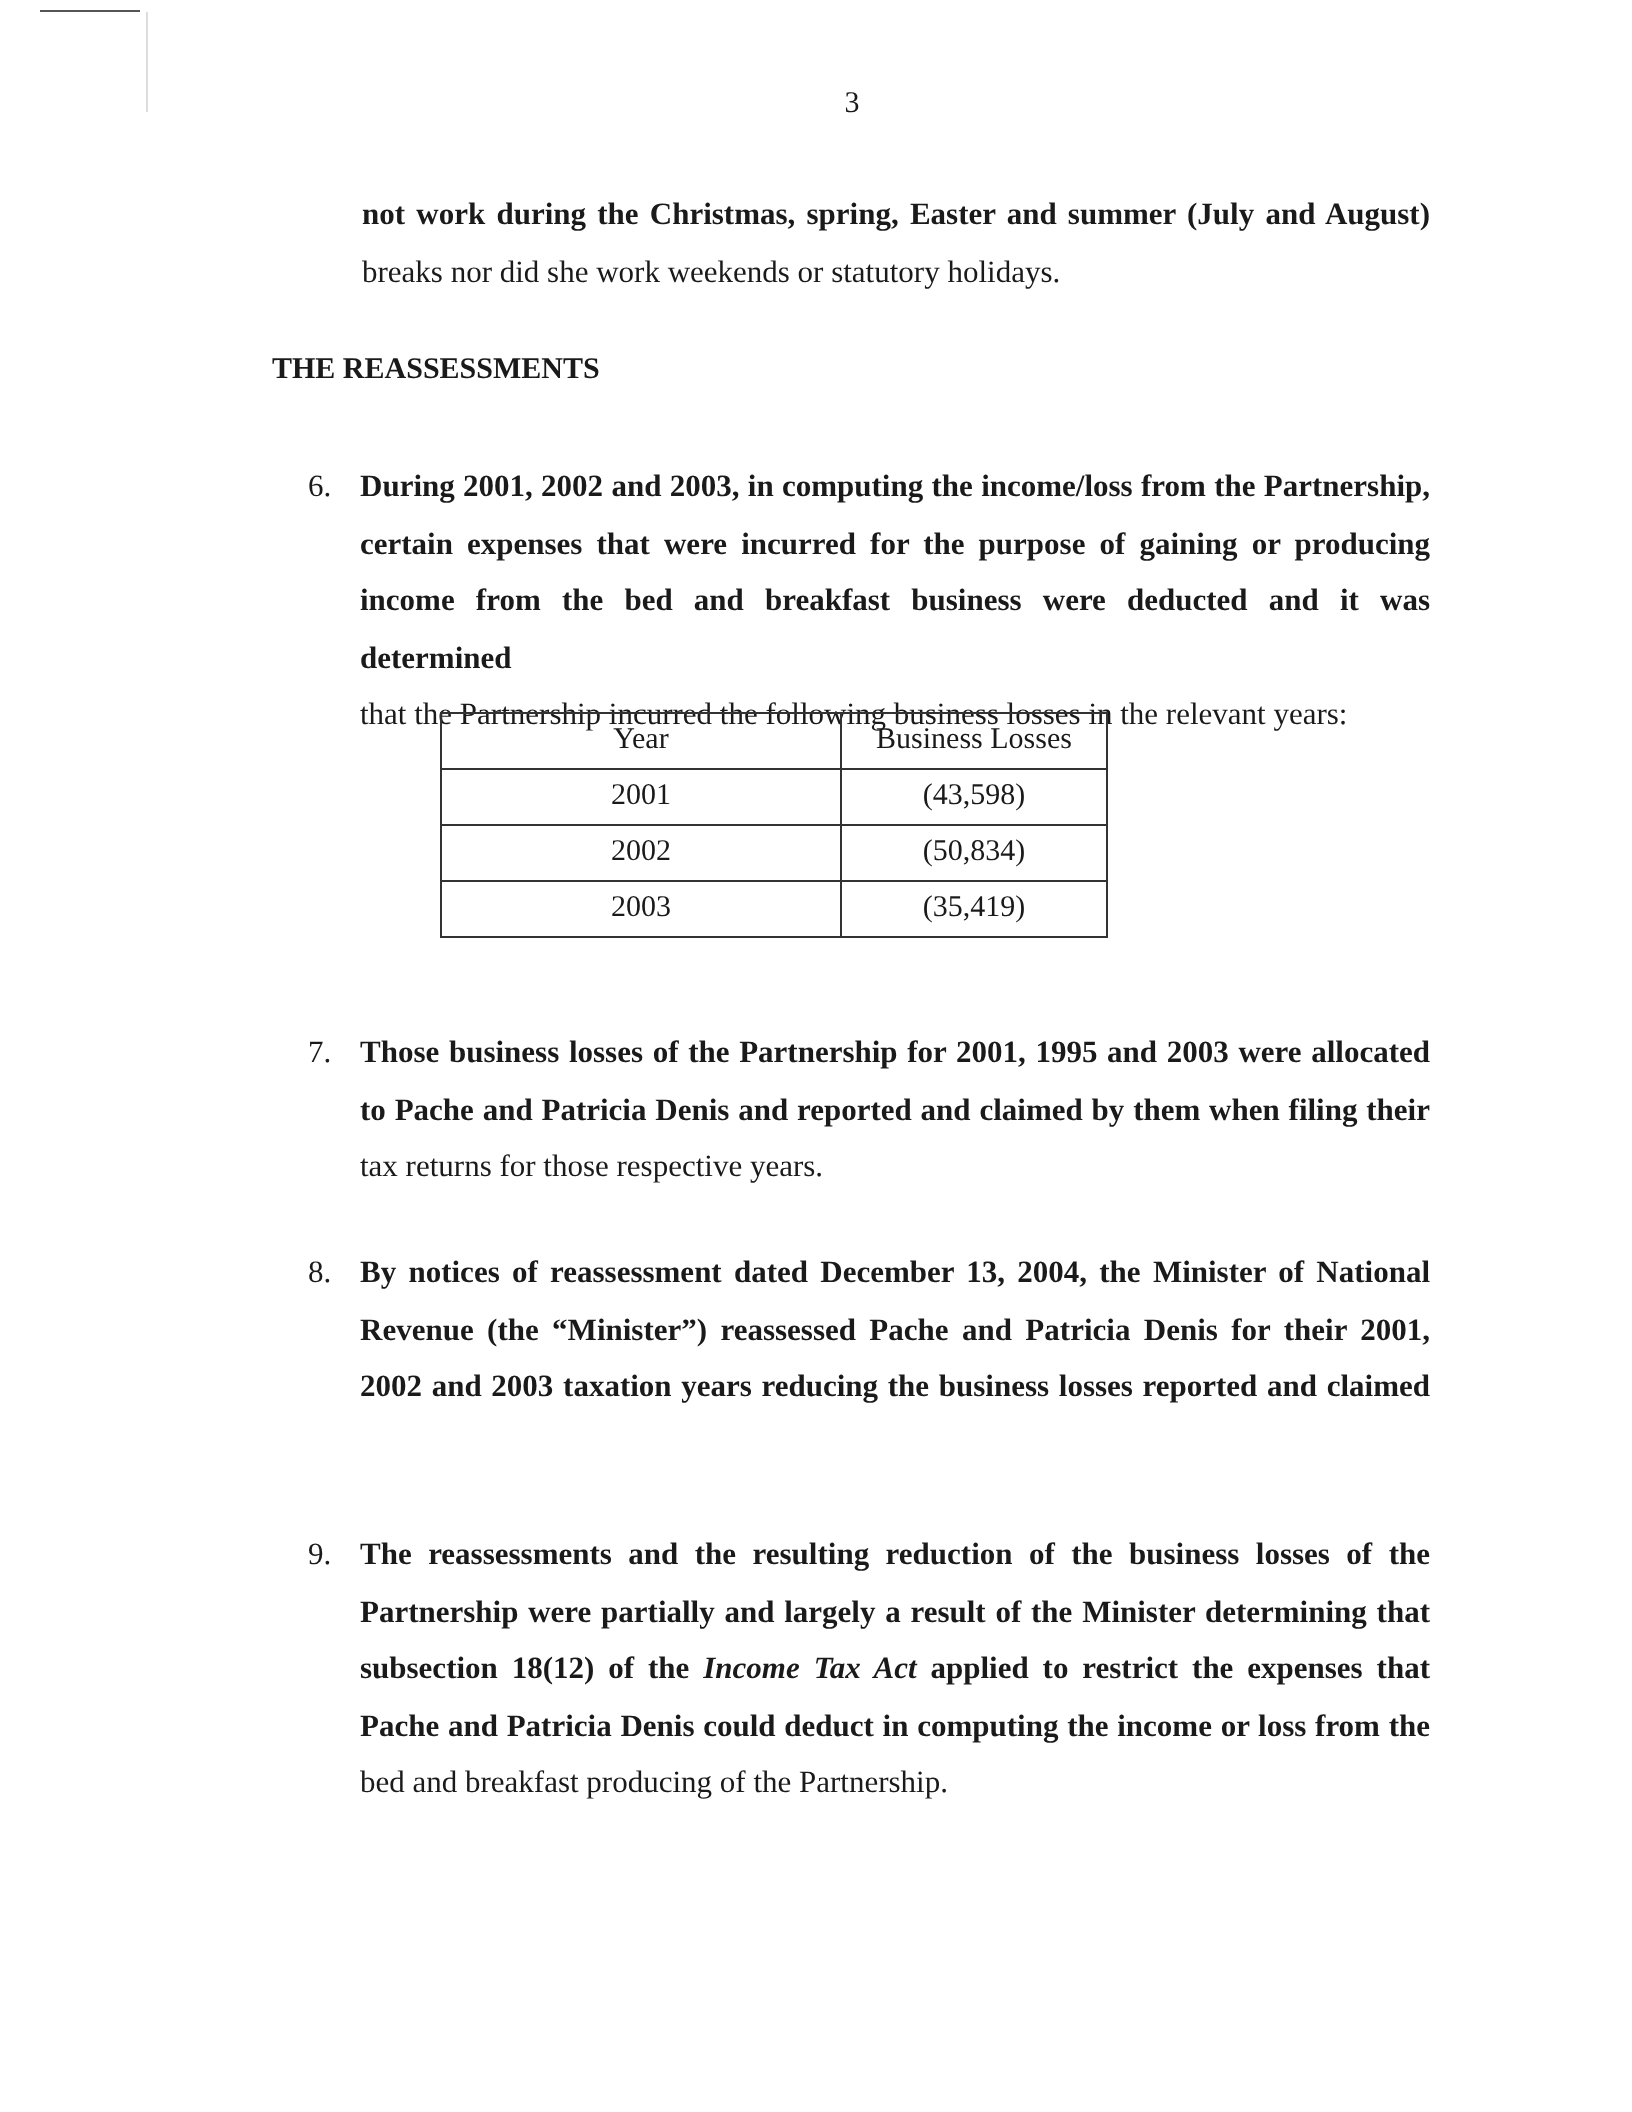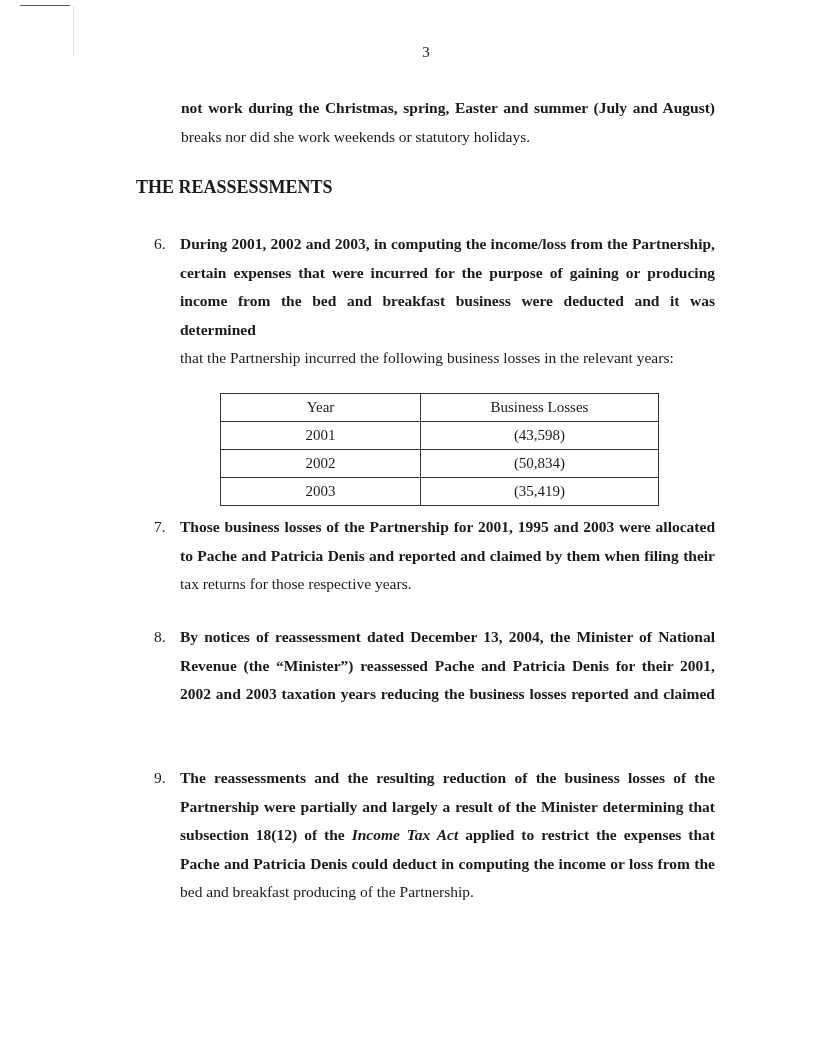--- a/index.html
+++ b/index.html
@@ -6,26 +6,26 @@
     body {
       width: 816px; height: 1056px; background: #ffffff; position: relative; overflow: hidden;
       font-family: "Liberation Serif", serif; color: #1a1a1a; font-size: 15.5px;
     }
     .scan-mark { position: absolute; left: 20px; top: 5px; width: 50px; height: 1px; background: #555; }
     .scan-vline { position: absolute; left: 73px; top: 6px; width: 1px; height: 50px; background: #ddd; }
     .page-number { position: absolute; top: 44px; left: 0; width: 100%; text-align: center; font-size: 15px; padding-left: 36px; box-sizing: border-box; }
     .cont { position: absolute; left: 181px; width: 534px; top: 93px; line-height: 29px; }
     .just { text-align: justify; text-align-last: justify; font-weight: bold; }
     .last { text-align: left; text-align-last: left; }
-    .heading { position: absolute; left: 136px; top: 177px; font-weight: bold; font-size: 18px; }
+    .heading { position: absolute; left: 136px; top: 177px; font-weight: bold; font-size: 15px; }
     .para { position: absolute; left: 154px; width: 561px; line-height: 28.6px; }
     .para .num { position: absolute; left: 0; top: 0; }
     .para .body { margin-left: 26px; }
     .line { display: block; }
-    table.losses { position: absolute; left: 220px; top: 393px; width: 439px; border-collapse: collapse; font-size: 15px; }
+    table.losses { position: absolute; left: 220px; top: 356px; width: 334px; border-collapse: collapse; font-size: 15px; }
     table.losses td, table.losses th { border: 1.5px solid #333; height: 27px; padding: 0; text-align: center; font-weight: normal; }
     table.losses .c1 { width: 199px; }
     i { font-style: italic; }
   </style>
 </head>
 <body>
 
 <div class="scan-mark"></div>
 <div class="scan-vline"></div>
 

